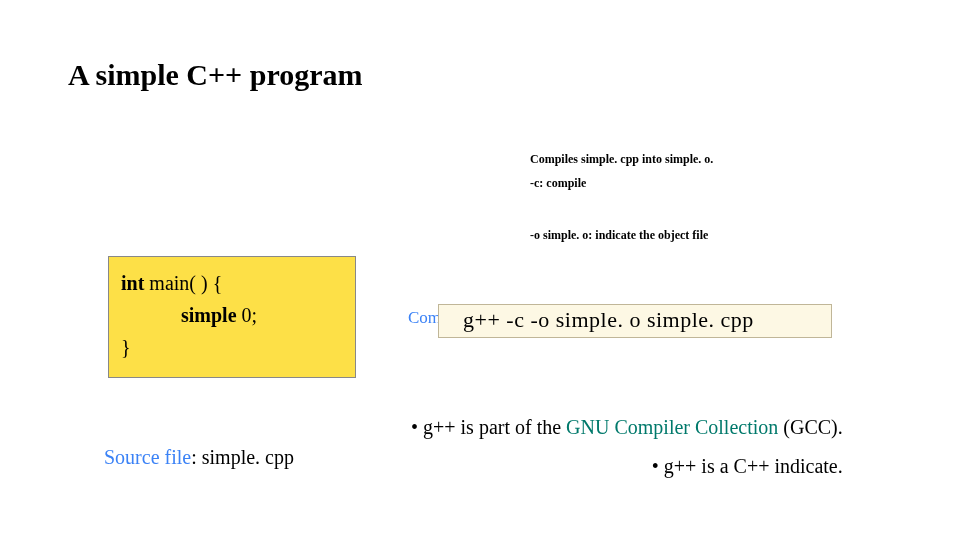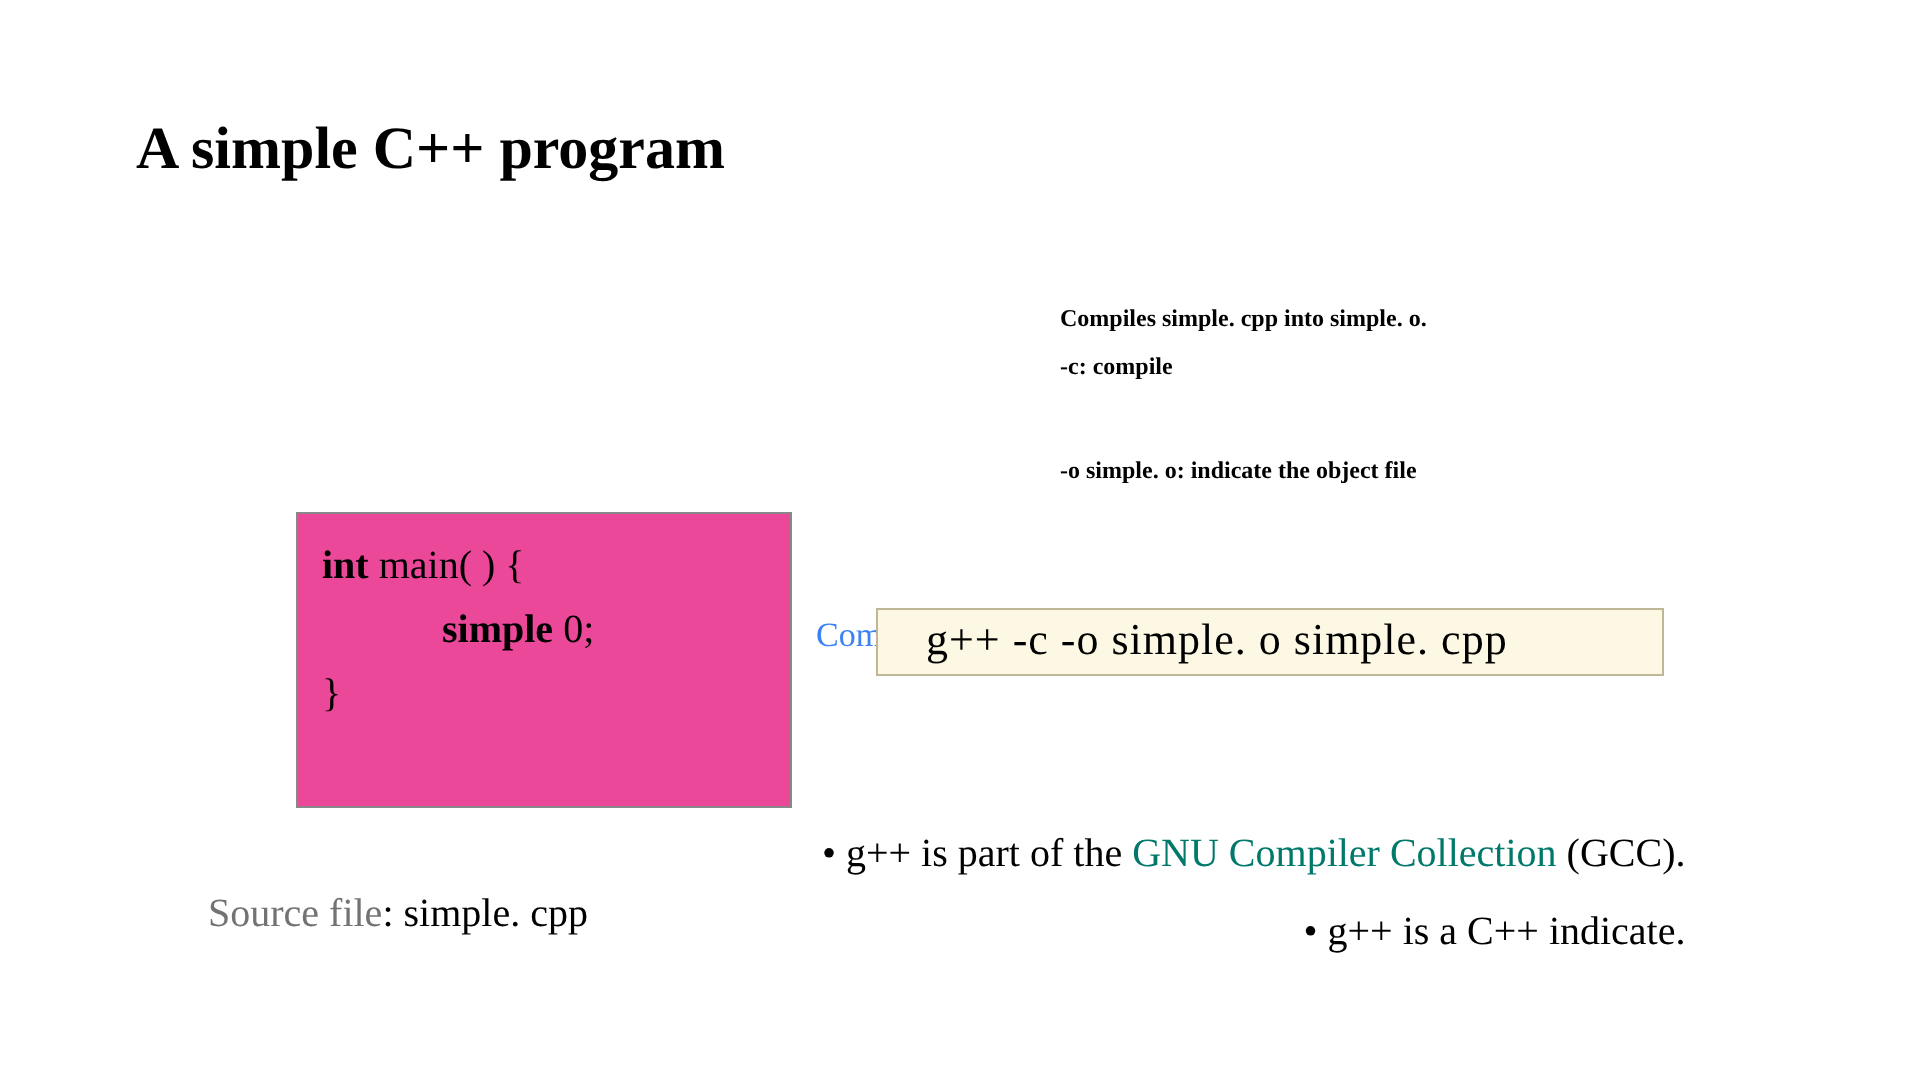--- a/index.html
+++ b/index.html
@@ -26,27 +26,26 @@
     font-weight: bold;
   }
   .annot1 { top: 152px; }
   .annot2 { top: 176px; }
   .annot3 { top: 228px; }
   .codebox {
     position: absolute;
     top: 256px;
     left: 108px;
     width: 248px;
-    height: 148px;
-    background: #ec4899;
+    height: 122px;
+    background: #fde047;
     border: 1px solid #888;
     padding: 10px 12px;
     font-size: 20px;
     line-height: 1.6;
-    margin-left: 40px;
   }
   .codebox .kw { font-weight: bold; }
   .codebox .ret { display:inline-block; margin-left: 60px; }
   .compile-label {
     position: absolute;
     top: 272px;
     left: 408px;
     font-size: 17px;
     color: #3b82f6;
     font-weight: normal;
@@ -63,21 +62,21 @@
     font-size: 22px;
     padding: 2px 24px;
     letter-spacing: 0.5px;
   }
   .source-label {
     position: absolute;
     top: 446px;
     left: 104px;
     font-size: 20px;
   }
-  .source-label .pre { color: #737373; }
+  .source-label .pre { color: #3b82f6; }
   .bullets {
     position: absolute;
     top: 416px;
     left: 400px;
     font-size: 20px;
     text-align: right;
   }
   .bullets .row { margin-bottom: 16px; }
   .bullets .dot { display:inline-block; width: 18px; }
   .gnu { color: #00796b; }

